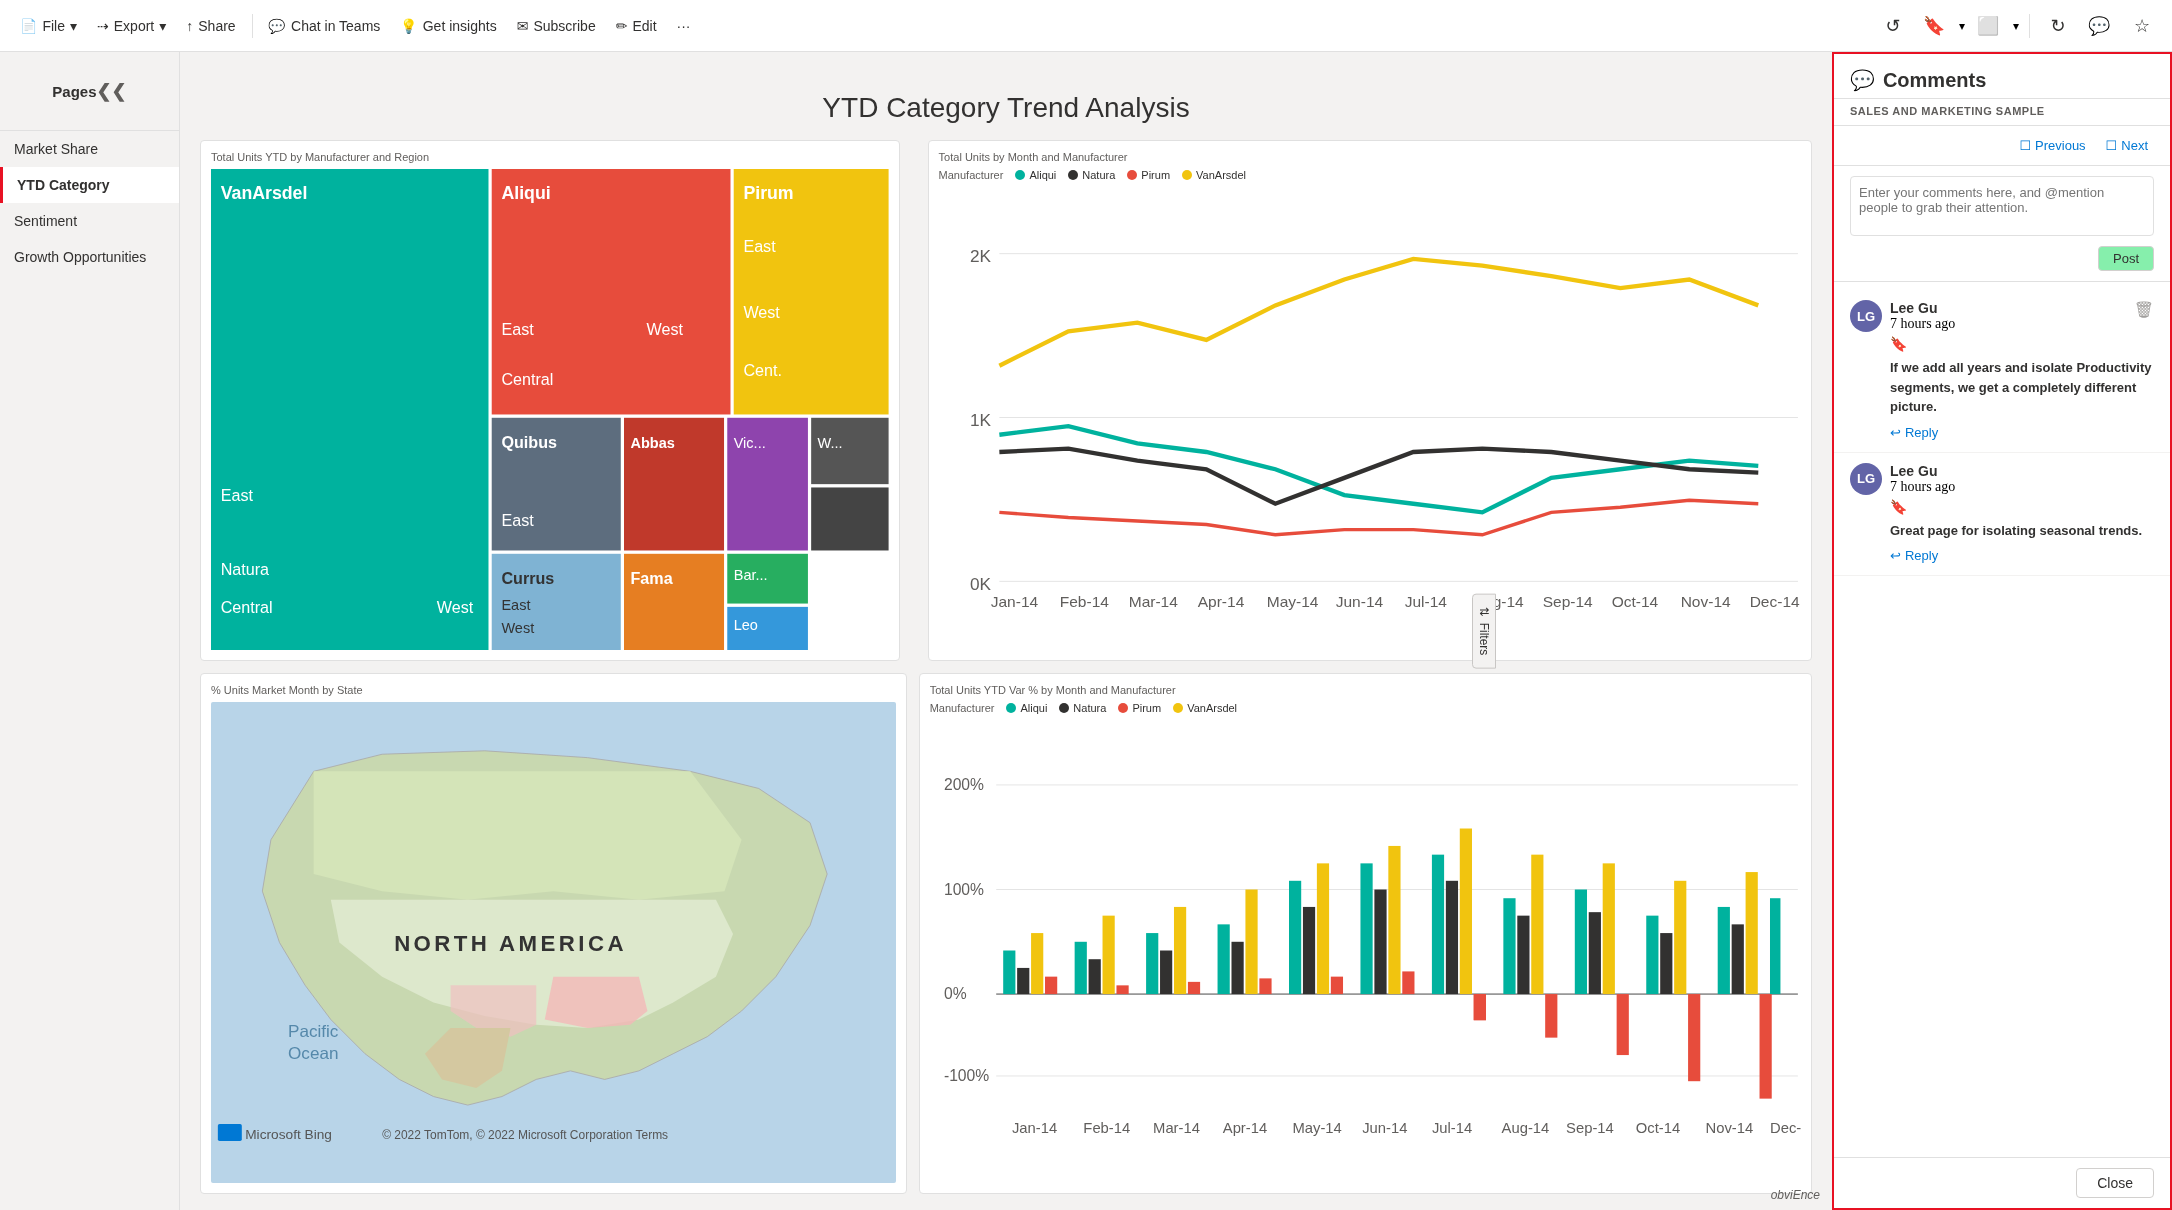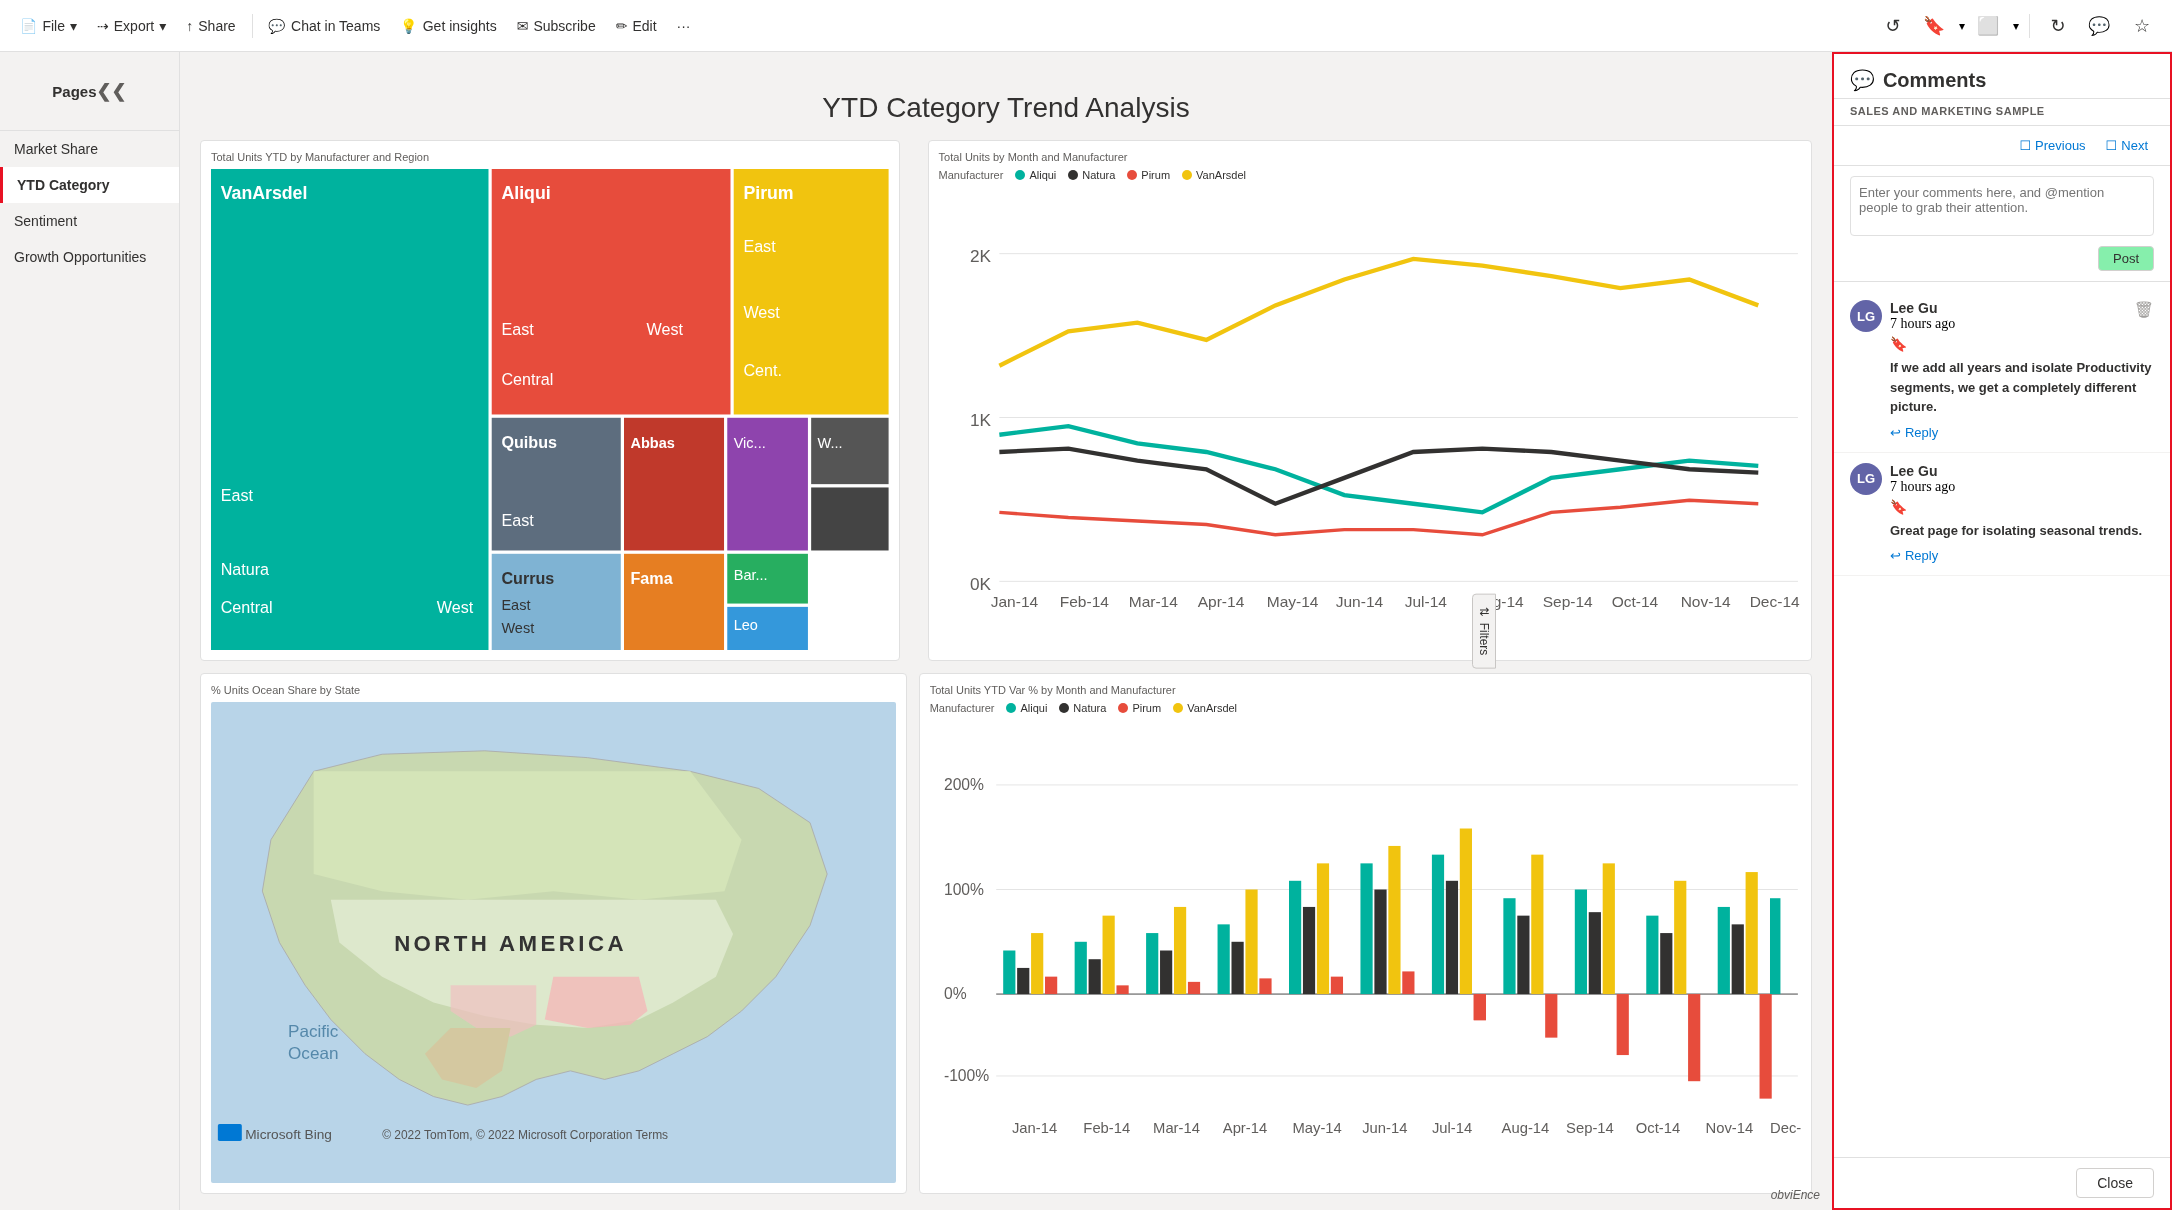--- a/index.html
+++ b/index.html
@@ -378,21 +378,21 @@
               <text x="430" y="220" font-size="9" fill="#605e5c">Nov-14</text>
               <text x="470" y="220" font-size="9" fill="#605e5c">Dec-14</text>
             </svg>
           </div>
         </div>
       </div>
 
       <div class="charts-grid-bottom">
 
         <div class="chart-panel" style="flex:1.1;">
-          <div class="chart-title">% Units Ocean Share by State</div>
+          <div class="chart-title">% Units Market Month by State</div>
           <div class="chart-body" style="min-height:200px;">
             <div class="map-area">
               <svg width="100%" height="100%" viewBox="0 0 400 240">
 
                 <rect width="400" height="240" fill="#b8d4e8"></rect>
 
                 <path d="M60,20 L100,10 L160,8 L220,12 L280,20 L320,30 L350,50 L360,80 L350,110 L330,140 L310,160 L290,175 L270,185 L250,195 L230,200 L210,195 L190,200 L170,210 L150,215 L130,210 L110,200 L90,185 L70,165 L55,145 L40,120 L30,90 L35,60 Z" fill="#c8d8b0" stroke="#aaa" stroke-width="0.5"></path>
 
                 <path d="M60,20 L280,20 L310,60 L300,90 L250,95 L200,90 L150,95 L100,90 L60,80 Z" fill="#d4e4b8"></path>
 

